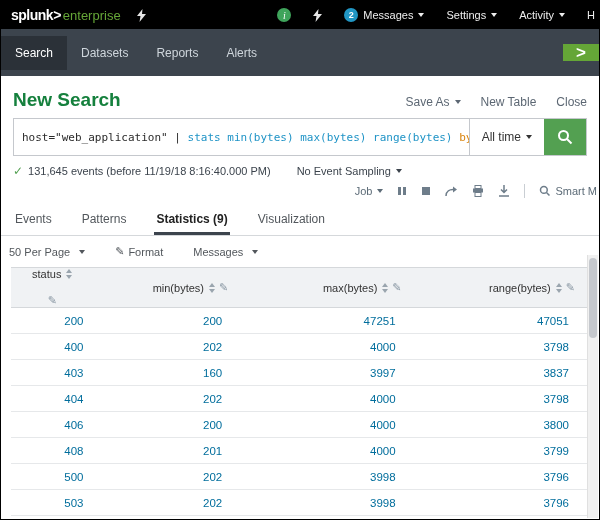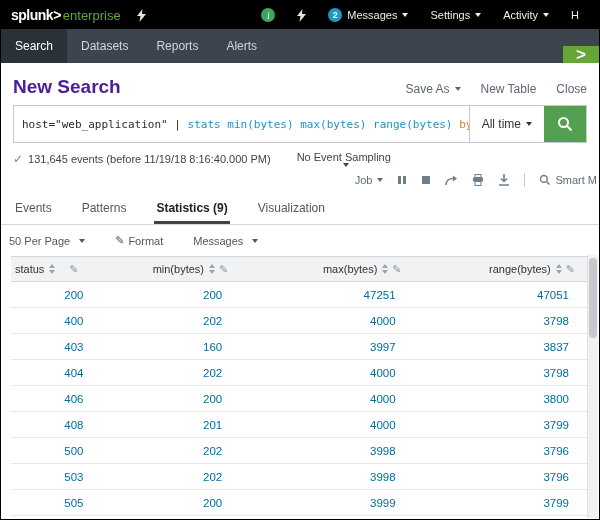--- a/index.html
+++ b/index.html
@@ -1,64 +1,64 @@
 <!DOCTYPE html>
 <html><head>
 <meta charset="utf-8">
 <style>
   * { box-sizing: border-box; margin: 0; padding: 0; }
   html,body { width:600px; height:520px; overflow:hidden; }
   body { font-family: "Liberation Sans", "DejaVu Sans", sans-serif; background:#fff; }
   .window { position:relative; width:600px; height:520px; border:1px solid #000; background:#fff; overflow:hidden; }
 
   
-  .topbar { height:28px; background:#000; display:flex; align-items:center; padding:0 20px 0 10px; color:#fff; }
+  .topbar { height:28px; background:#000; display:flex; align-items:center; padding:0 4px 0 10px; color:#fff; }
   .logo { display:flex; align-items:baseline; gap:2px; cursor:pointer; }
   .logo-main { font-weight:bold; font-size:14px; color:#fff; letter-spacing:-0.5px; }
   .logo-gt { font-weight:bold; color:#fff; }
   .logo-sub { font-size:13px; color:#65a637; font-weight:normal; }
   .tb-icon { display:inline-flex; align-items:center; margin-left:16px; opacity:.9; }
   .topbar-right { margin-left:auto; display:flex; align-items:center; gap:22px; font-size:11px; color:#eee; }
   .info-circle { width:14px; height:14px; border-radius:50%; background:#3fa45b; color:#fff; font-size:10px;
                  font-family:"Liberation Serif", serif; font-style:italic; display:inline-flex; align-items:center; justify-content:center; }
   .badge { width:14px; height:14px; border-radius:50%; background:#2196c4; color:#fff; font-size:9px; font-weight:bold;
            display:inline-flex; align-items:center; justify-content:center; margin-right:5px; }
   .tb-item { display:inline-flex; align-items:center; cursor:pointer; white-space:nowrap; }
   .caret { display:inline-block; width:0; height:0; border-left:3.5px solid transparent; border-right:3.5px solid transparent;
            border-top:4px solid currentColor; margin-left:5px; vertical-align:2px; }
 
   
-  .appbar { height:34px; background:#3c444d; display:flex; align-items:flex-end; }
+  .appbar { height:47px; background:#3c444d; display:flex; align-items:center; }
   .app-tabs { display:flex; }
   .app-tab { padding:0 14px; line-height:34px; font-size:12px; color:#cfd6dc; cursor:pointer; white-space:nowrap; }
   .app-tab.active { background:#2b3138; color:#fff; }
   .app-corner { margin-left:auto; width:36px; background:#65a637; display:flex; align-items:center; justify-content:center; cursor:pointer; }
   .corner-gt { color:#fff; font-weight:bold; font-size:17px; line-height:1; }
 
   
   .header-row { display:flex; align-items:baseline; padding:13px 12px 7px 12px; }
-  .page-title { font-size:19px; color:#4c1d95; font-weight:bold; }
+  .page-title { font-size:19px; color:#15803d; font-weight:bold; }
   .header-actions { margin-left:auto; display:flex; gap:20px; font-size:12px; color:#5c6773; }
   .hd-link { cursor:pointer; white-space:nowrap; }
 
   
   .search-row { margin:0 12px; display:flex; height:38px; border:1px solid #c5c8cd; }
   .query { flex:1; display:flex; align-items:center; padding:0 8px; font-family:"DejaVu Sans Mono","Liberation Mono",monospace;
            font-size:11px; white-space:pre; overflow:hidden; background:#fff; }
   .seg-plain { color:#2b2b2b; } .seg-pipe { color:#2b2b2b; }
   .seg-command { color:#1e93c6; } .seg-function { color:#1e93c6; }
   .seg-keyword { color:#d9830c; }
   .time-range { border-left:1px solid #c5c8cd; display:flex; align-items:center; padding:0 12px; font-size:12px; color:#333; cursor:pointer; white-space:nowrap; }
   .search-btn { width:42px; border:none; background:#53a051; display:flex; align-items:center; justify-content:center; cursor:pointer; }
 
   
   .events-row { margin:8px 12px 0 12px; display:flex; align-items:center; gap:26px; font-size:11px; color:#3c444d; }
   .events-summary { display:inline-flex; align-items:center; gap:5px; }
   .check { color:#53a051; font-size:12px; }
-  .sampling { display:inline-flex; align-items:center; cursor:pointer; color:#3c444d;flex-direction:column; }
+  .sampling { display:inline-flex; align-items:center; cursor:pointer; color:#3c444d; }
 
   
   .job-row { margin:6px 2px 0 12px; display:flex; justify-content:flex-end; align-items:center; gap:14px;
              font-size:11px; color:#5c6b77; overflow:hidden; }
   .job-menu { display:inline-flex; align-items:center; cursor:pointer; }
   .job-icon { display:inline-flex; align-items:center; cursor:pointer; }
   .vdiv { width:1px; height:14px; background:#c9ced3; }
   .mode { display:inline-flex; align-items:center; gap:4px; cursor:pointer; white-space:nowrap; }
 
   
@@ -71,21 +71,21 @@
   .tc-item { display:inline-flex; align-items:center; gap:4px; cursor:pointer; white-space:nowrap; }
   .pencil-sm { color:#52575c; font-size:11px; }
 
   
   .results-table { margin:0 10px; width:calc(100% - 20px); border-collapse:collapse; table-layout:fixed; }
   .results-table col.c0 { width:16%; } .results-table col.c1 { width:24%; }
   .results-table col.c2 { width:30%; } .results-table col.c3 { width:30%; }
   .results-table th { background:#f0f2f4; border-top:1px solid #d5d8db; border-bottom:1px solid #d5d8db;
                       font-weight:normal; font-size:11px; color:#333; height:25px; padding:0 14px 0 4px; }
   .results-table th .th-inner { display:flex; align-items:center; }
-  .results-table th.col0 .th-inner { justify-content:flex-start; gap:14px; }
+  .results-table th.col0 .th-inner { justify-content:flex-start; gap:14px;flex-direction:column; }
   .results-table th:not(.col0) .th-inner { justify-content:flex-end; gap:4px; }
   .th-group { display:inline-flex; align-items:center; }
   .sort-icon { display:inline-flex; flex-direction:column; gap:2px; margin-left:5px; cursor:pointer; }
   .sort-icon i { display:block; width:0; height:0; border-left:3px solid transparent; border-right:3px solid transparent; }
   .sort-icon .tri-up { border-bottom:4px solid #9aa5ae; }
   .sort-icon .tri-down { border-top:4px solid #9aa5ae; }
   .pencil { color:#8a98a4; font-size:11px; cursor:pointer; }
   .results-table td { border-bottom:1px solid #e6e8ea; font-size:11.5px; text-align:right; padding:6px 20px 6px 4px; height:26px; }
   .cell-link { color:#006d9c; cursor:pointer; }
 

